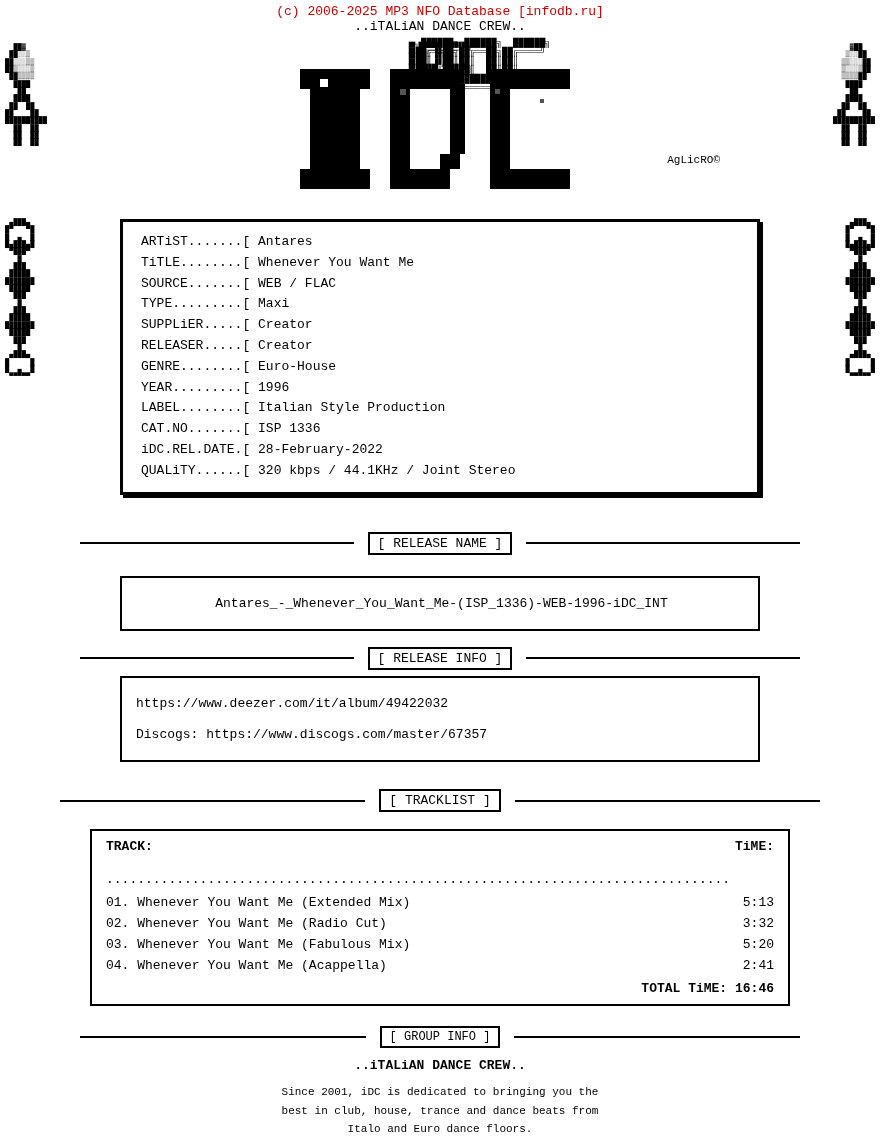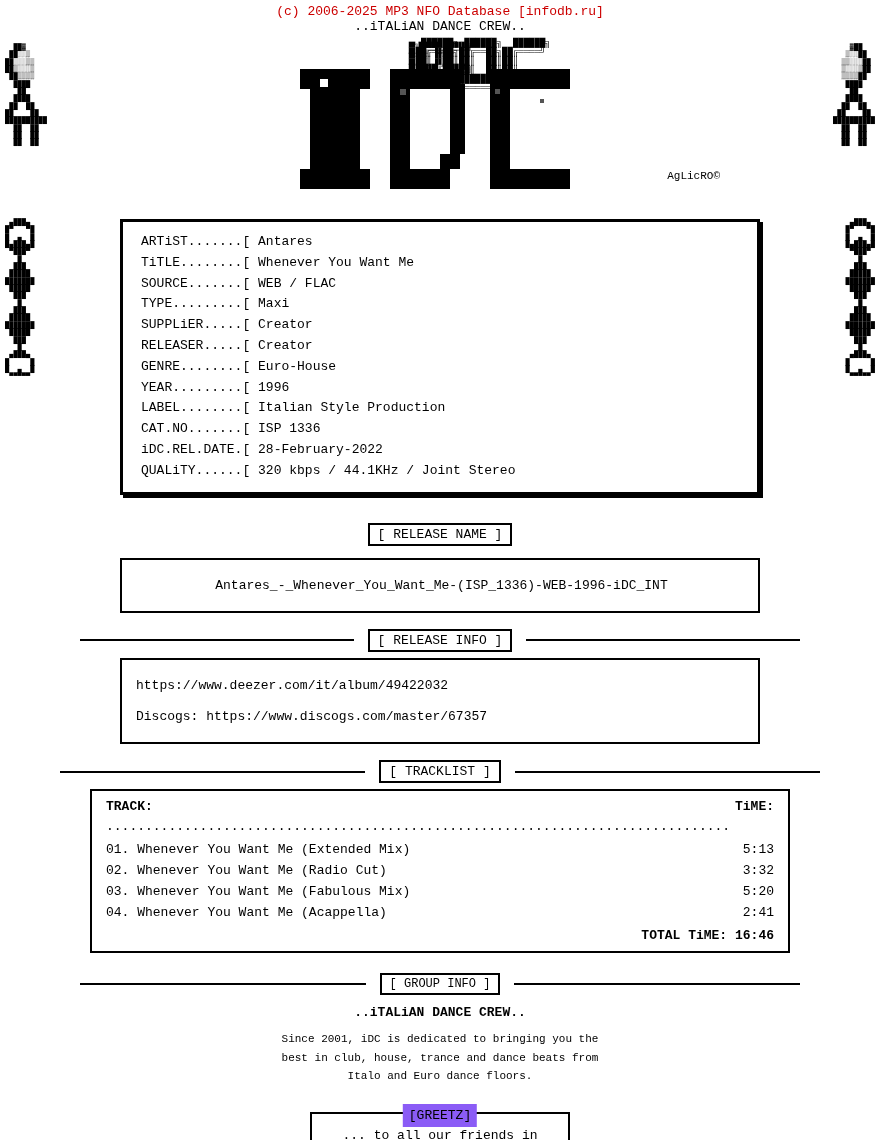--- a/index.html
+++ b/index.html
@@ -51,21 +51,21 @@
       white-space: pre;
       color: #000;
       position: absolute;
       top: 5px;
       left: 50%;
       transform: translateX(-50%);
     }
 
     .aylicro-label {
       position: absolute;
-      top: 136px;
+      top: 120px;
       right: 160px;
       font-size: 11px;
     }
 
     
     .info-box {
       margin: 0 130px;
       border: 2px solid #000;
       padding: 10px 18px;
       background: #fff;
@@ -98,21 +98,21 @@
       margin: 0 90px;
       border: 2px solid #000;
       padding: 8px 14px;
       background: #fff;
     }
     .tracklist-header {
       display: flex;
       justify-content: space-between;
       font-size: 13px;
       font-weight: bold;
-      margin-bottom: 5px;
+      margin-bottom: 18px;
     }
     .tracklist-dots {
       font-size: 13px;
       letter-spacing: 0px;
       margin-bottom: 6px;
     }
     .tracklist-row {
       display: flex;
       justify-content: space-between;
       font-size: 13px;
@@ -357,21 +357,21 @@
       </div>
       <div class="info-line">
         <span>iDC.REL.DATE.[</span> <span>28-February-2022</span>
       </div>
       <div class="info-line">
         <span>QUALiTY......[</span> <span>320 kbps / 44.1KHz / Joint Stereo</span>
       </div>
     </div>
 
     <div style="height:16px;"></div>
-    <div class="section-divider" style="margin:6px 80px;flex-direction:column;">
+    <div class="section-divider" style="margin:21px 80px;">
       <div style="flex:1;height:2px;background:#000;"></div>
       <div style="margin:0 8px;border:2px solid #000;padding:2px 8px;font-size:13px;">[ RELEASE NAME ]</div>
       <div style="flex:1;height:2px;background:#000;"></div>
     </div>
 
     <div class="content-box" style="margin:0 120px;padding-left:17px;">
       <div class="release-name-text">Antares_-_Whenever_You_Want_Me-(ISP_1336)-WEB-1996-iDC_INT</div>
     </div>
 
     <div style="height:10px;"></div>
@@ -380,21 +380,21 @@
       <div style="margin:0 8px;border:2px solid #000;padding:2px 8px;font-size:13px;">[ RELEASE INFO ]</div>
       <div style="flex:1;height:2px;background:#000;"></div>
     </div>
 
     <div class="content-box" style="margin:0 120px;font-family:Liberation Mono, monospace;">
       <div class="release-info-text">https://www.deezer.com/it/album/49422032</div>
       <div class="release-info-text">Discogs: https://www.discogs.com/master/67357</div>
     </div>
 
     <div style="height:10px;"></div>
-    <div class="section-divider" style="margin:6px 60px;">
+    <div class="section-divider" style="margin:17px 60px;">
       <div style="flex:1;height:2px;background:#000;"></div>
       <div style="margin:0 8px;border:2px solid #000;padding:2px 8px;font-size:13px;">[ TRACKLIST ]</div>
       <div style="flex:1;height:2px;background:#000;"></div>
     </div>
 
     <div class="tracklist-box" style="margin:0 90px;">
       <div class="tracklist-header">
         <span>TRACK:</span>
         <span>TiME:</span>
       </div>

